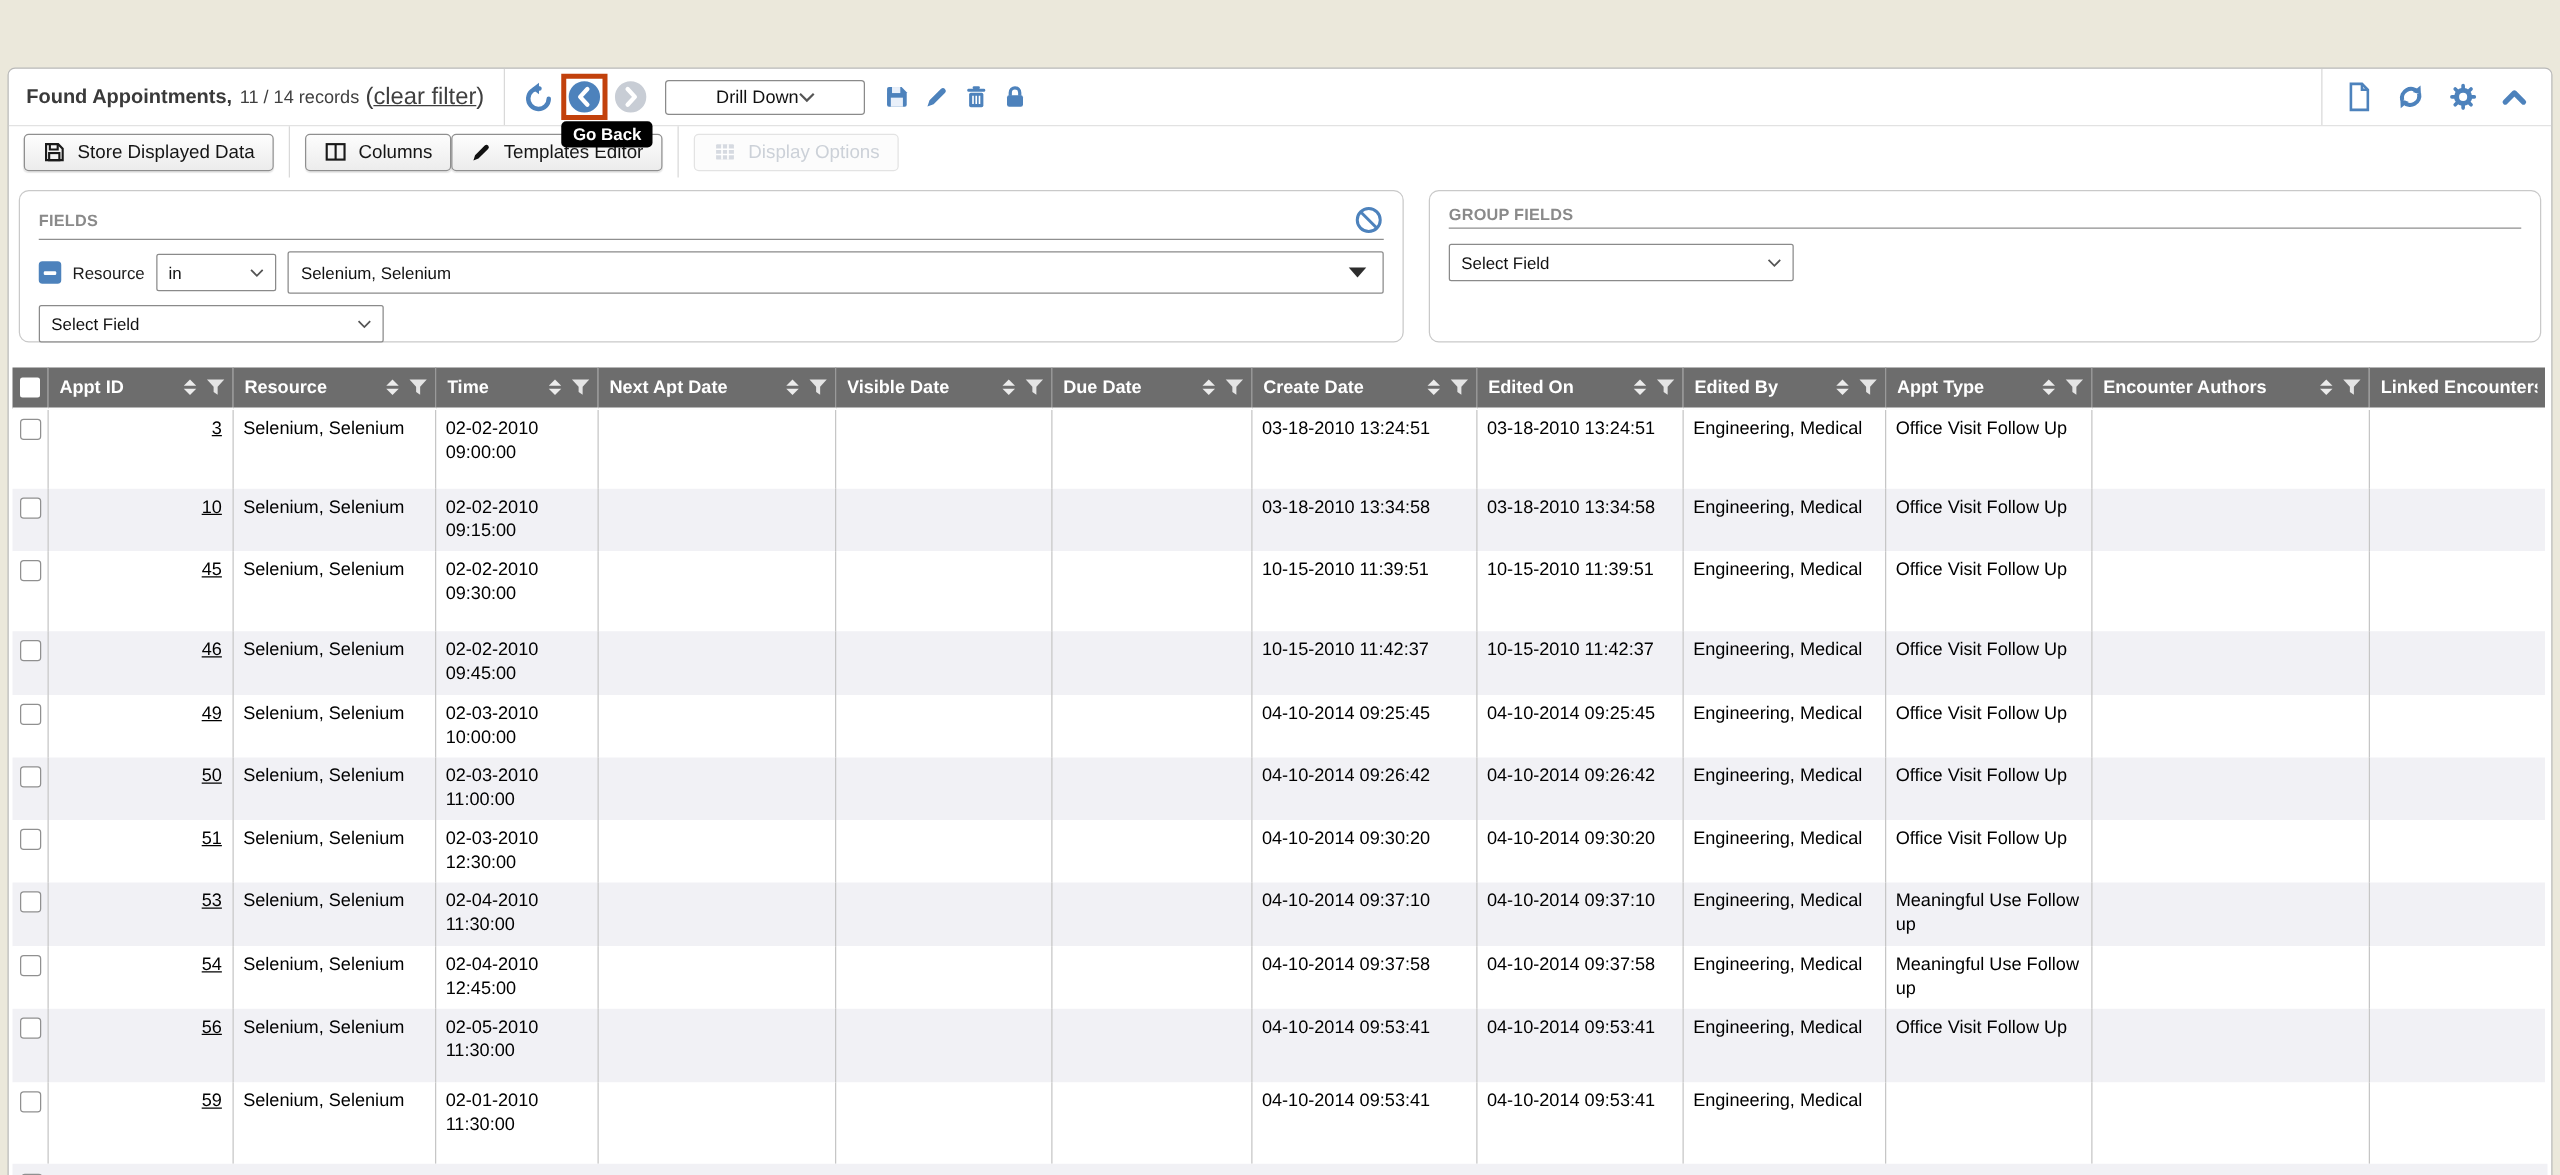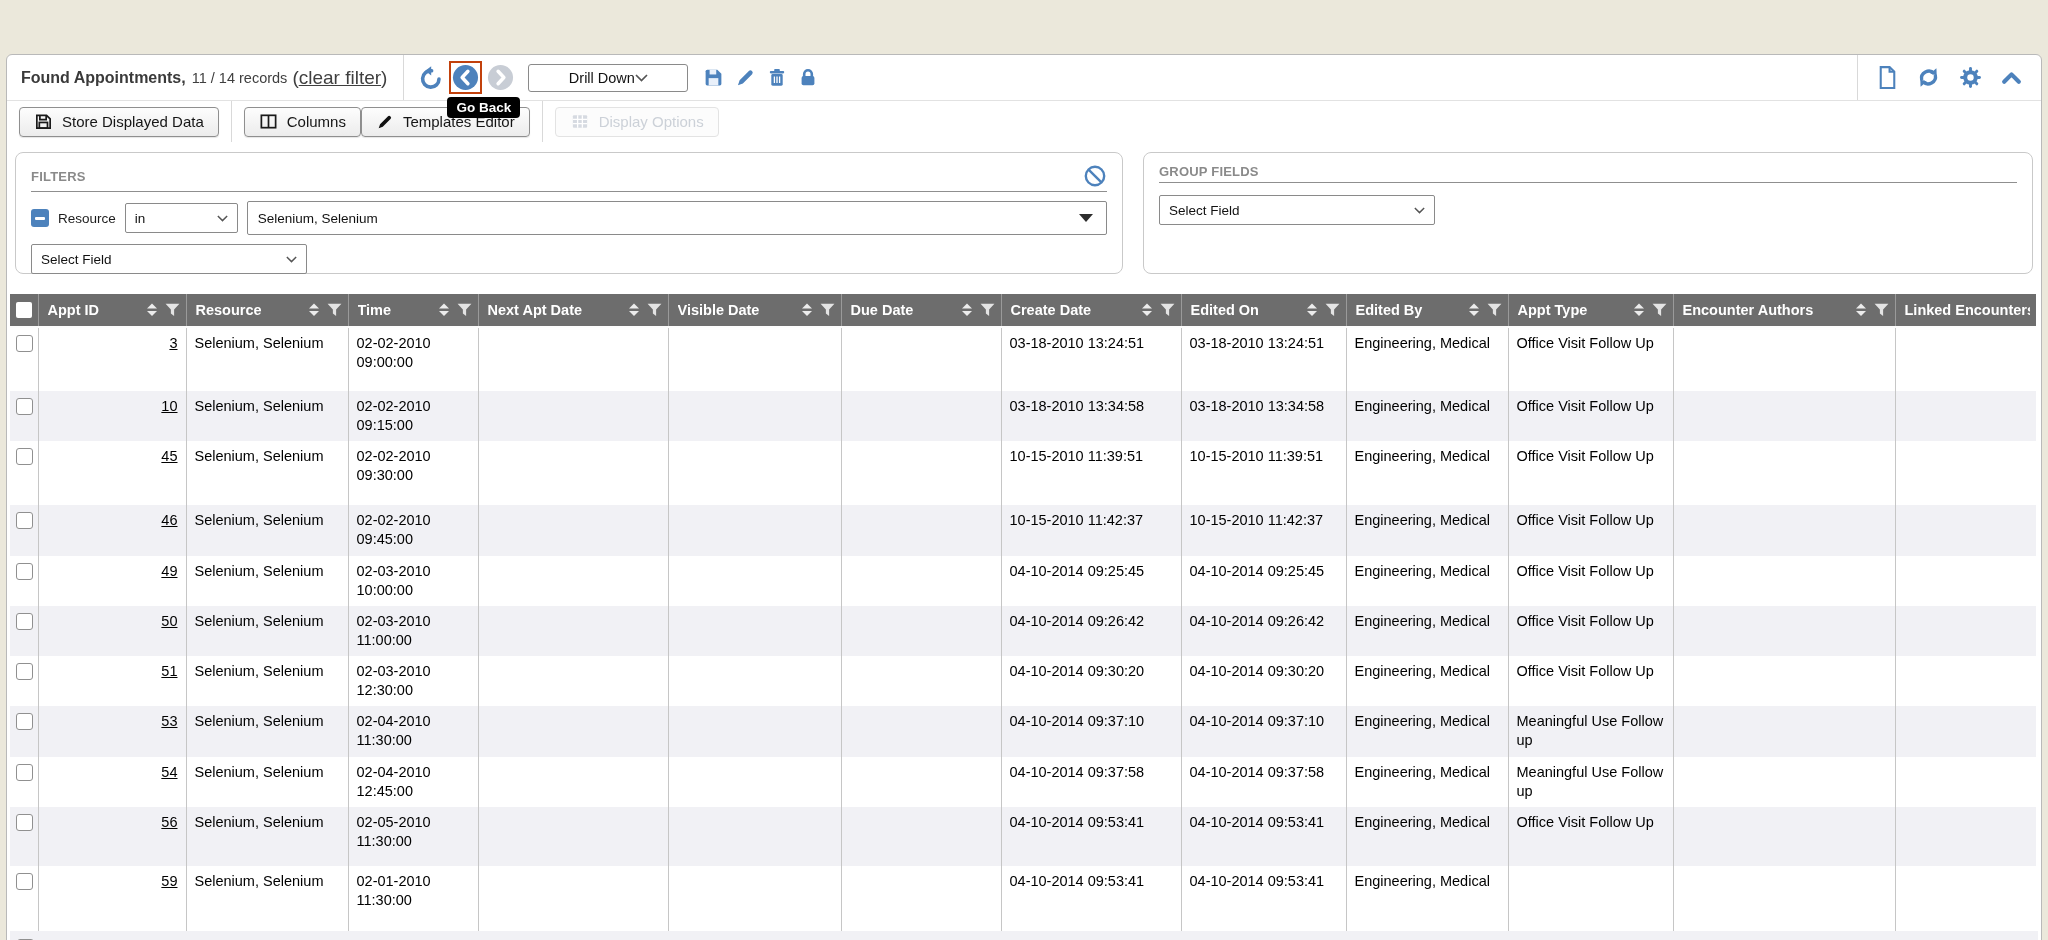--- a/index.html
+++ b/index.html
@@ -14,21 +14,21 @@
   
   .titlebar { height: 46px; display: flex; align-items: center; padding: 0 14px; border-bottom: 1px solid #e2e2e2; }
   .tb-title { font-size: 16px; font-weight: bold; color: #3a3a3a; }
   .tb-records { font-size: 14.5px; color: #3f3f3f; margin-left: 6px; }
   .tb-clear { font-size: 19px; color: #3f3f3f; margin-left: 5px; cursor: pointer; }
   .tb-clear .uline { text-decoration: underline; }
   .v-div { width: 1px; align-self: stretch; background: #d9d9d9; }
   .tb-div1 { margin: 0 14px 0 16px; }
   .icon-btn { display: inline-flex; align-items: center; justify-content: center; cursor: pointer; }
   .hist { display: flex; align-items: center; gap: 5px; }
-  .back-wrap { position: relative; border: 2px solid #c2410c; padding: 1px; display: flex; }
+  .back-wrap { position: relative; border: 4px solid #c2410c; padding: 1px; display: flex; }
   .tooltip {
     position: absolute; top: 34px; left: -4px; background: #000; color: #fff;
     font-size: 13.5px; font-weight: bold; padding: 3px 9px; border-radius: 4px;
     white-space: nowrap; z-index: 20;
   }
   .sel {
     height: 28px; border: 1px solid #8a8a8a; border-radius: 3px; background: #fff;
     display: flex; align-items: center; justify-content: space-between;
     padding: 0 9px; font-size: 14.5px; color: #111; cursor: pointer;
   }
@@ -55,21 +55,21 @@
   .fpanel { border: 1px solid #c9c9c9; border-radius: 8px; background: #fff; height: 122px; padding: 11px 15px; }
   .filters-panel { width: 1108px; flex: none; }
   .group-panel { flex: 1; }
   .fhead { display: flex; align-items: center; justify-content: space-between; border-bottom: 1px solid #8f8f8f; padding-bottom: 3px; }
   .flabel { font-size: 13px; font-weight: bold; color: #8a8a8a; letter-spacing: .2px; }
   .frow { display: flex; align-items: center; gap: 9px; margin-top: 9px; }
   .ind-box { width: 18px; height: 18px; border-radius: 3px; background: #4d82bc; position: relative; flex: none; cursor: pointer; }
   .ind-box::after { content: ""; position: absolute; left: 4px; top: 7.5px; width: 10px; height: 3px; background: #fff; border-radius: 1px; }
   .fname { font-size: 13.5px; color: #1c1c1c; }
   .sel-sm { height: 30px; font-size: 13.5px; border-radius: 2px; }
-  .op-sel { width: 113px; }
+  .op-sel { width: 96px; }
   .combo {
     flex: 1; height: 34px; border: 1px solid #8a8a8a; border-radius: 2px; background: #fff;
     display: flex; align-items: center; justify-content: space-between; padding: 0 13px 0 10px;
     font-size: 13.5px; color: #111; cursor: pointer;
   }
   .tri-down { width: 0; height: 0; border-left: 7px solid transparent; border-right: 7px solid transparent; border-top: 8px solid #2d2d2d; }
   .addfield { width: 276px; margin-top: 9px; }
   .group-panel .addfield { margin-top: 12px; }
 
   
@@ -253,21 +253,21 @@
           <rect x="2.5" y="3.5" width="15" height="13" rx="1" fill="#d6dae1"></rect>
           <path d="M2.5 7.8 h15 M2.5 12.2 h15 M7.5 3.5 v13 M12.5 3.5 v13" stroke="#fff" stroke-width="1.4"></path>
         </svg>
       <span>Display Options</span>
     </button>
   </div>
 
   <div class="fsection">
     <div class="fpanel filters-panel">
       <div class="fhead">
-        <span class="flabel">FILTERS</span>
+        <span class="flabel">FIELDS</span>
         <span class="icon-btn">
           <svg width="24" height="24" viewBox="0 0 24 24">
               <circle cx="12" cy="12" r="9.2" fill="none" stroke="#4d82bc" stroke-width="2.4"></circle>
               <line x1="5.6" y1="5.6" x2="18.4" y2="18.4" stroke="#4d82bc" stroke-width="2.4"></line>
             </svg>
         </span>
       </div>
       <div class="frow">
         <span class="ind-box"></span>
         <span class="fname">Resource</span>

